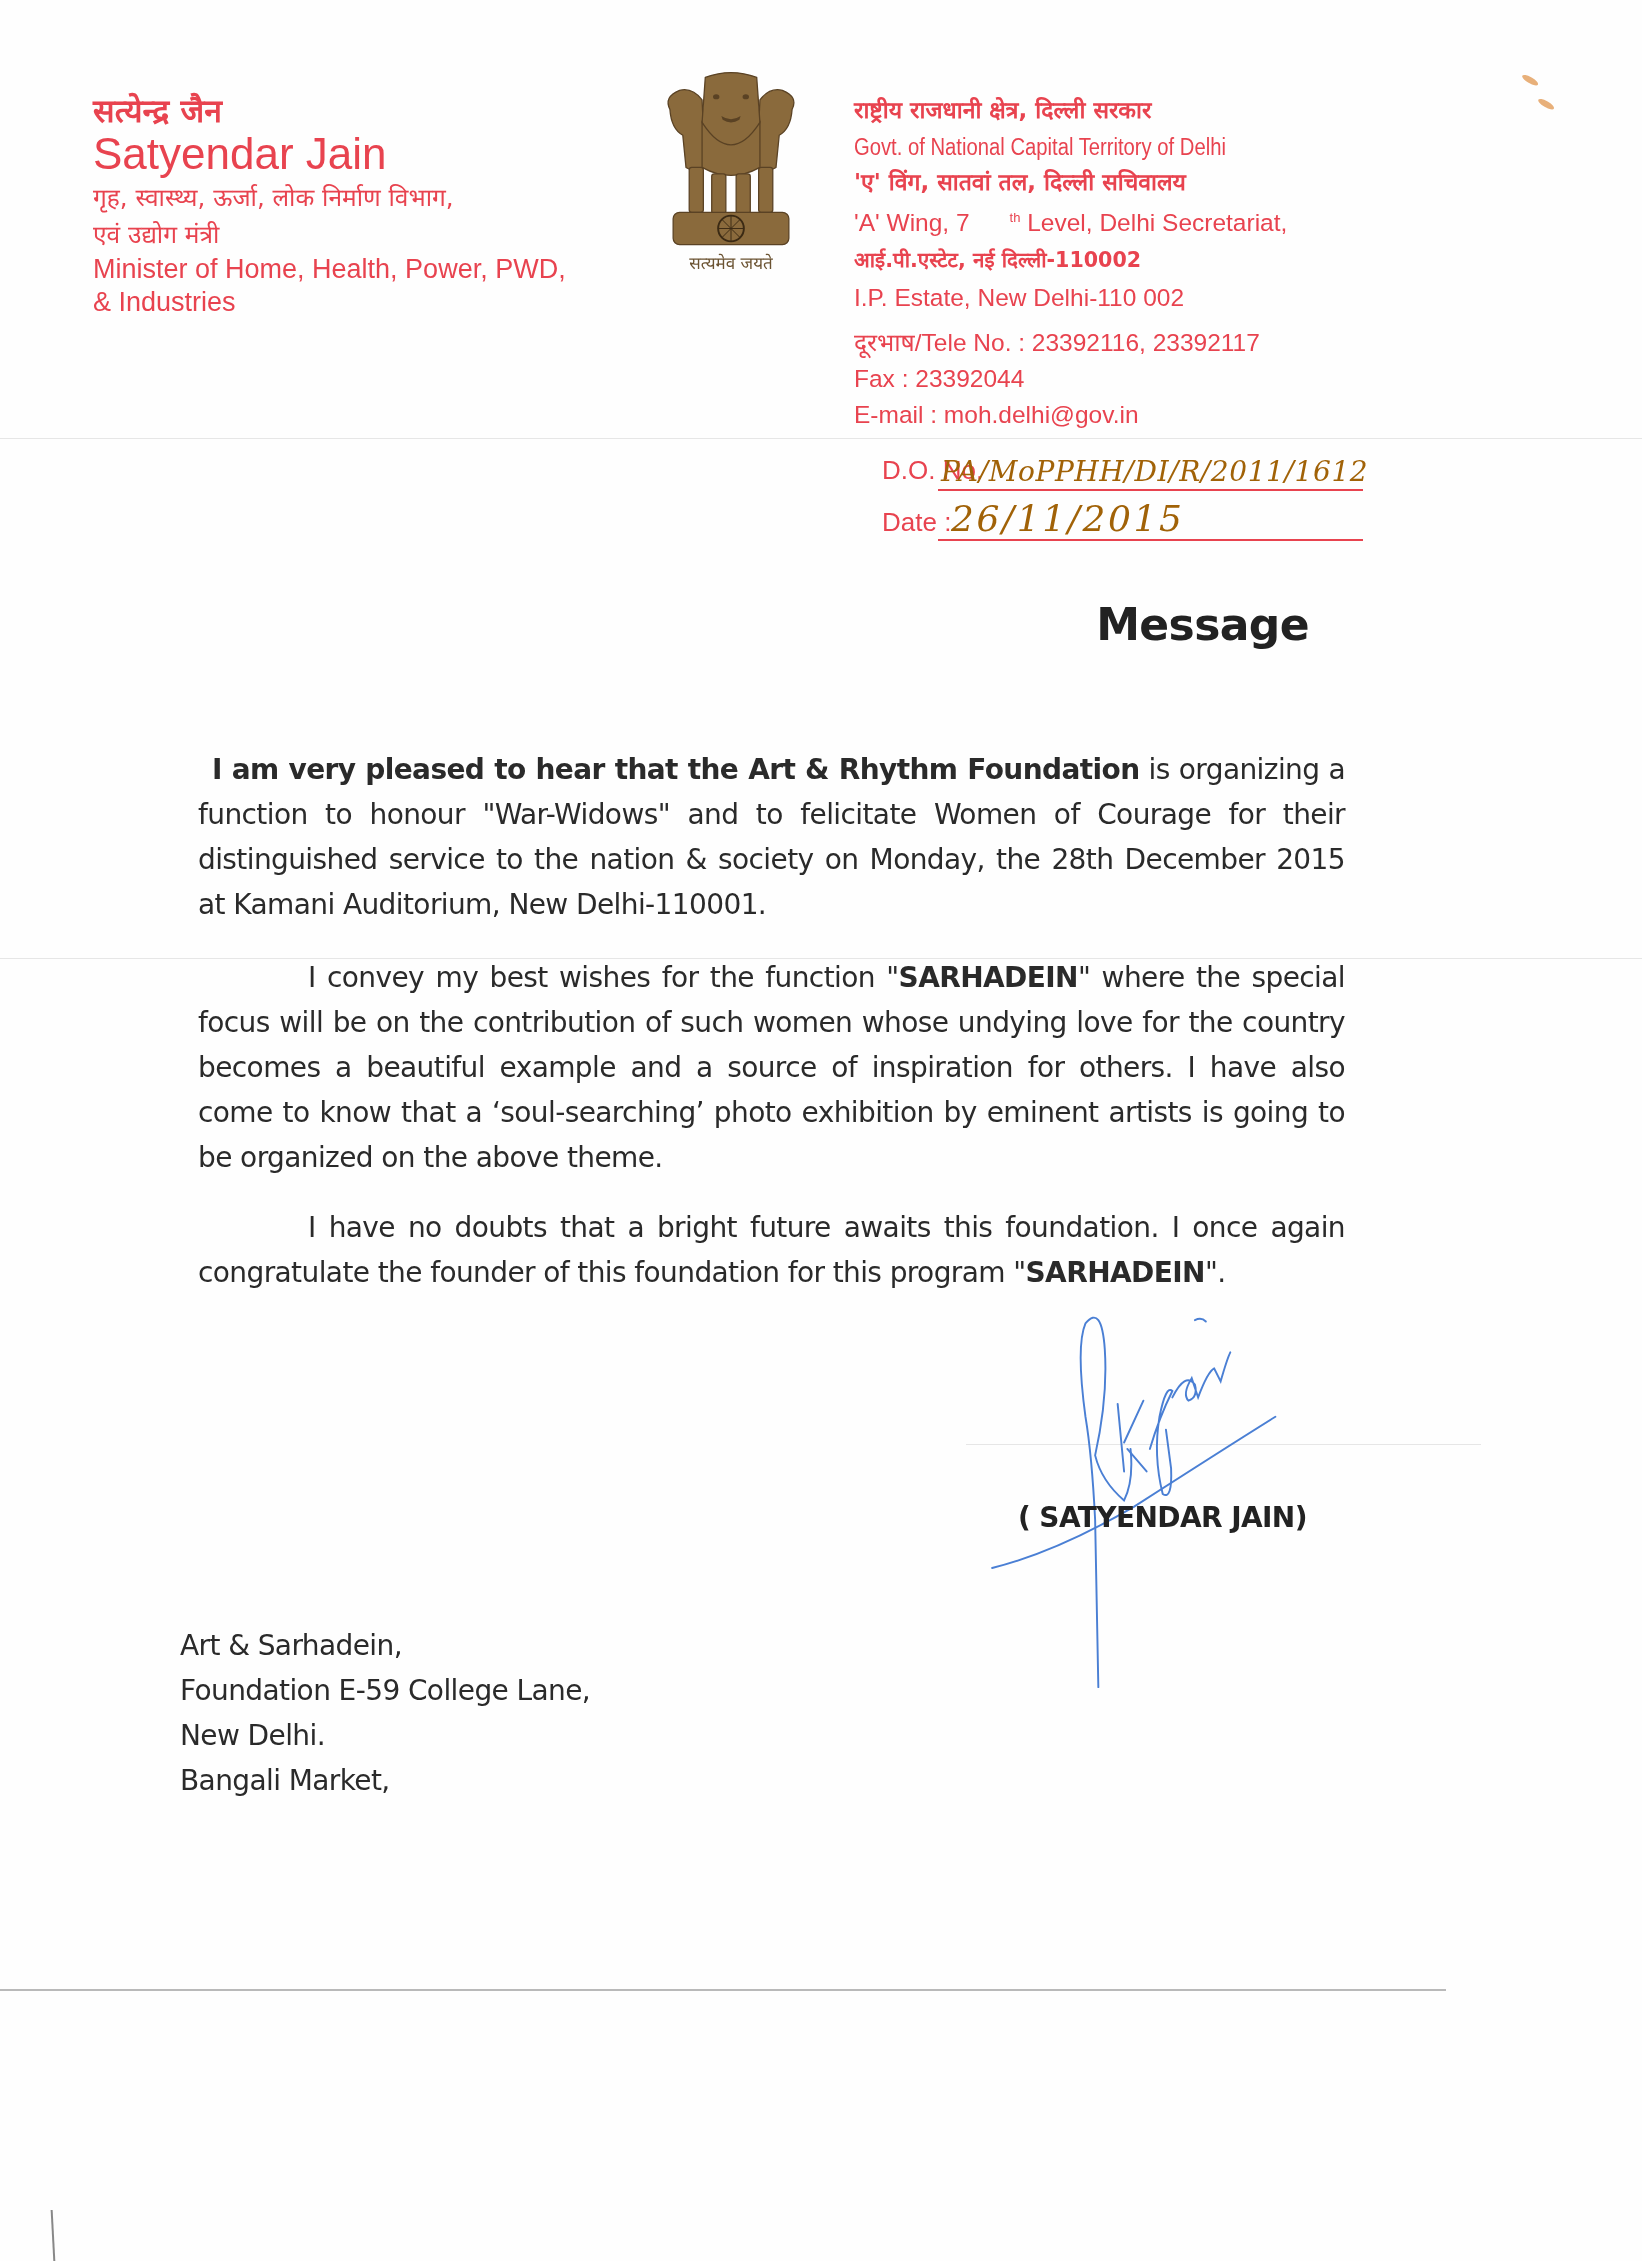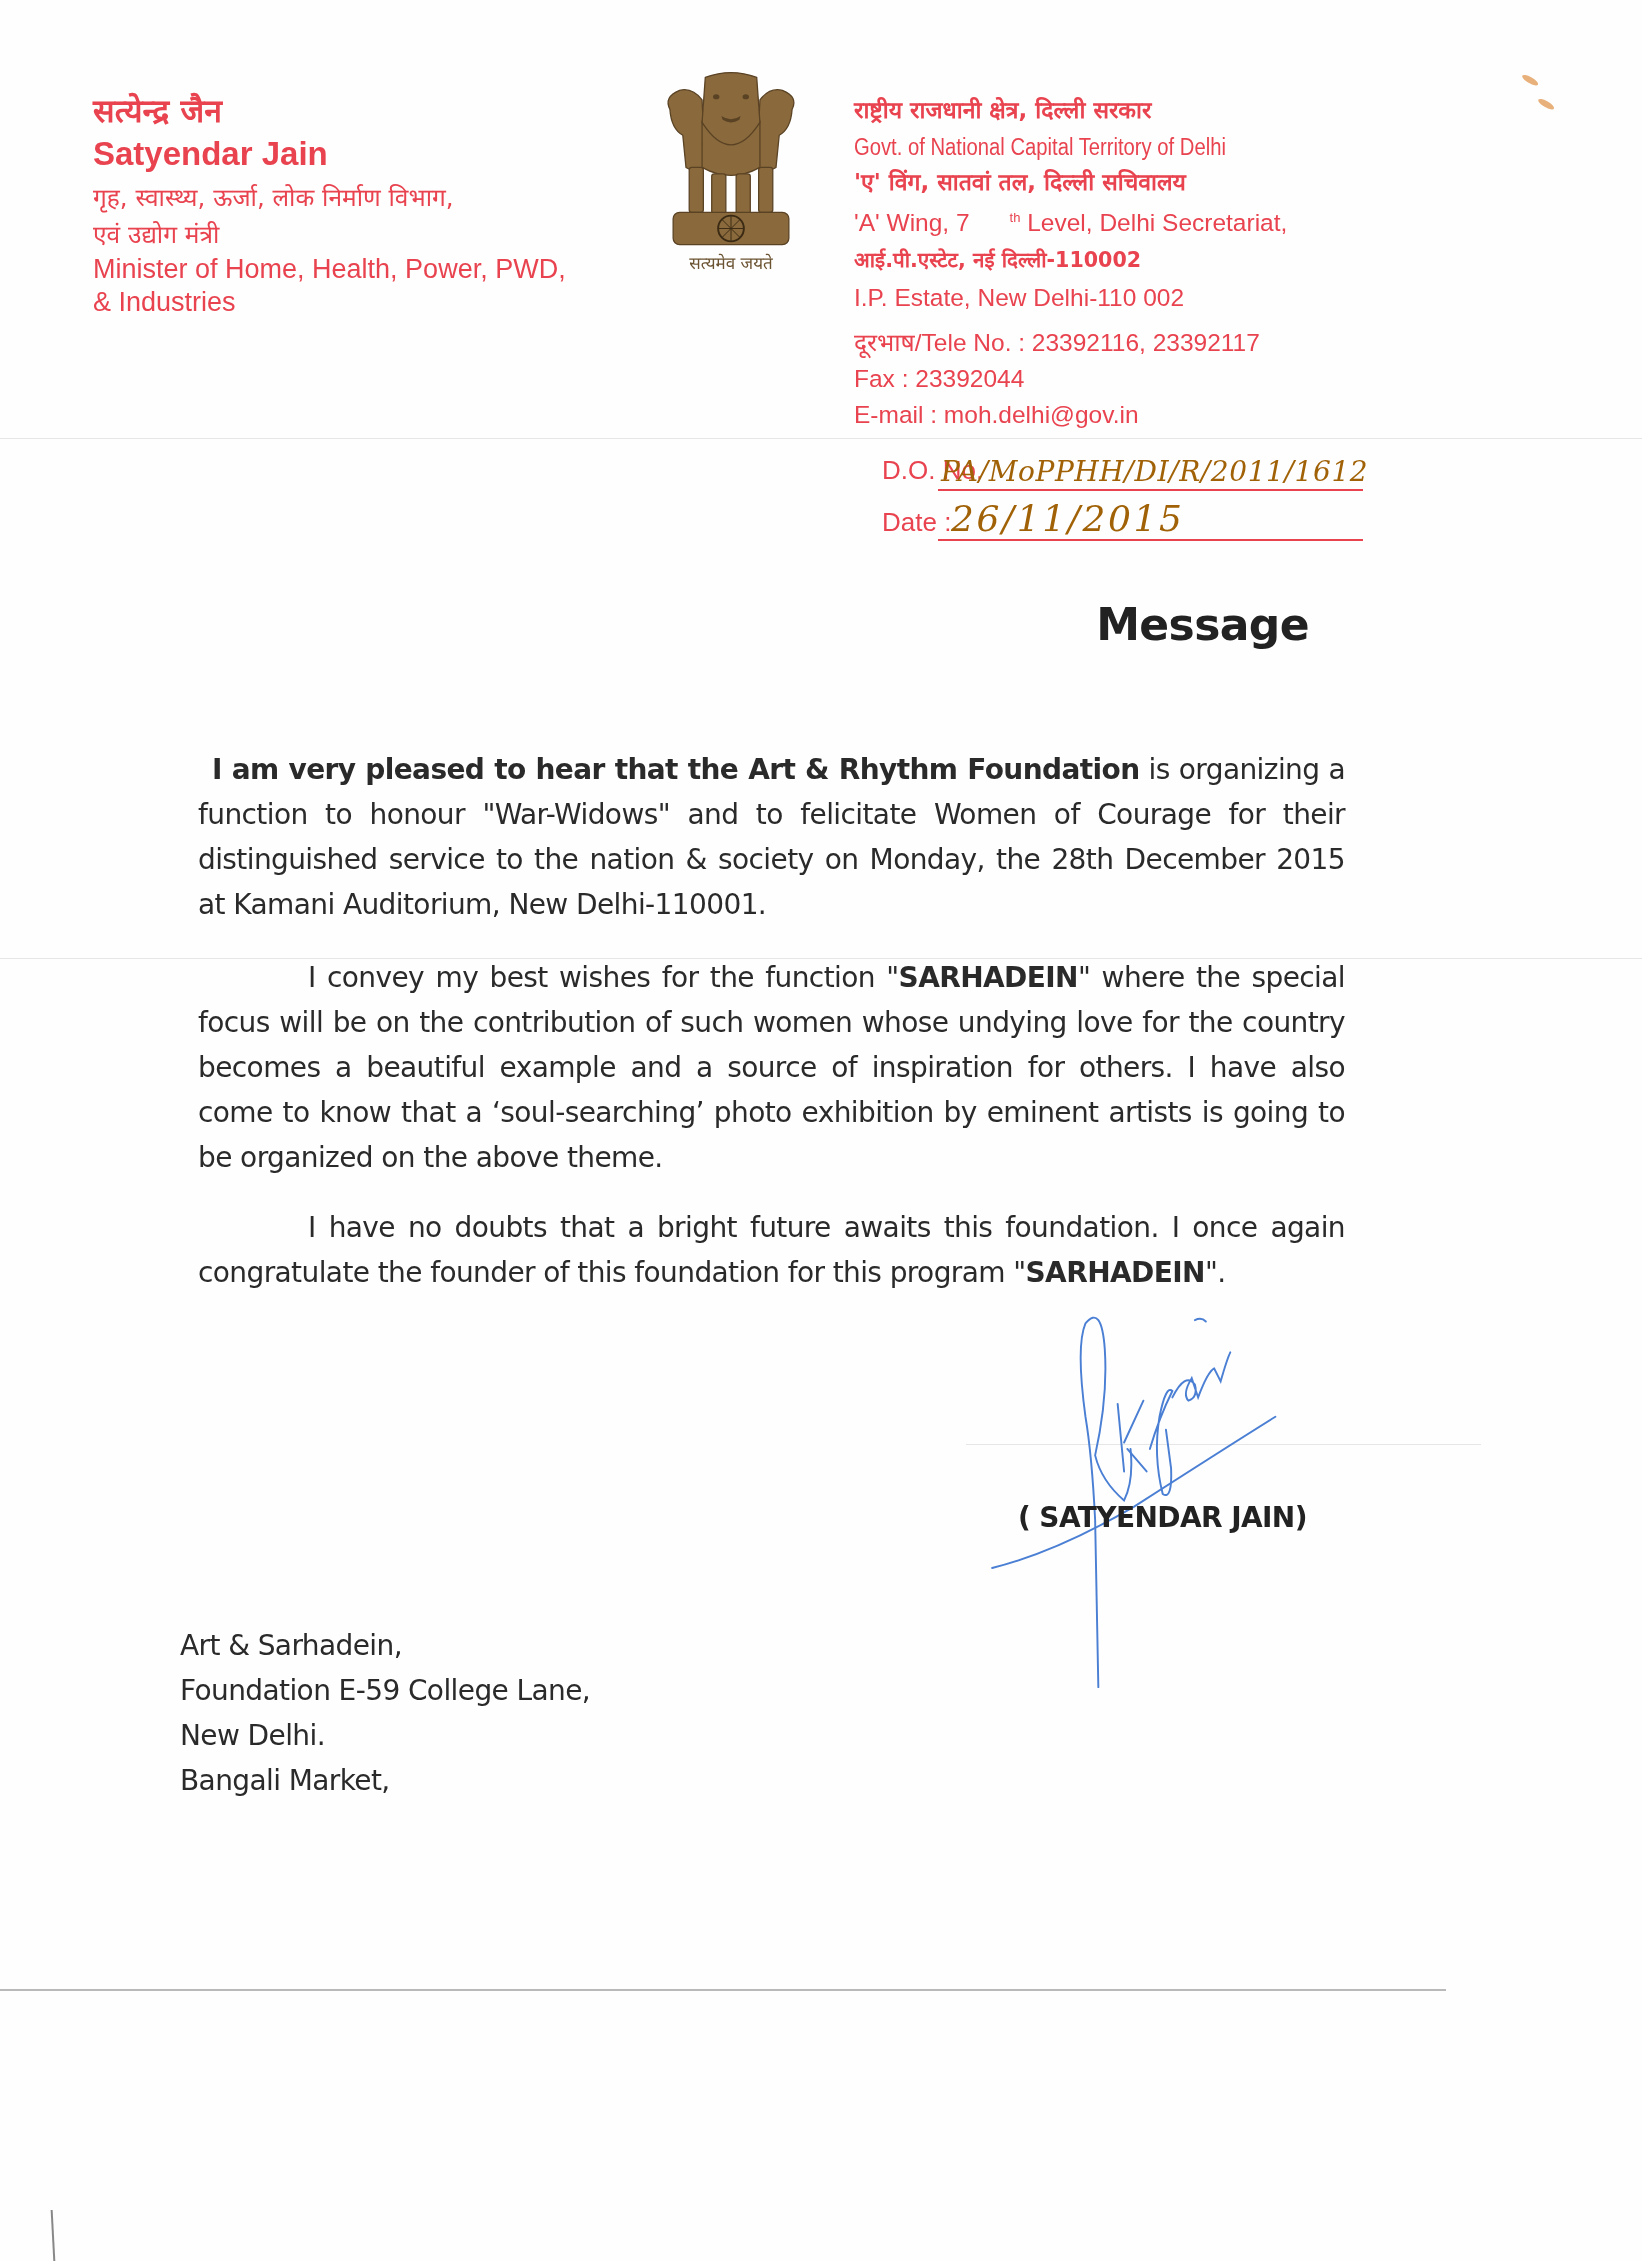--- a/index.html
+++ b/index.html
@@ -2,21 +2,21 @@
 <html style="font-size:10.3px"><head>
 <meta charset="utf-8">
 <style>
   html, body { margin: 0; padding: 0; background: #ffffff; }
   body { width: 1643px; height: 2261px; position: relative; overflow: hidden;
          font-family: "Liberation Sans", sans-serif; }
   .page { position: absolute; left: 0; top: 0; width: 1643px; height: 2261px; background: #fefefe; }
   .red { color: #e8434f; }
   .lh-left { position: absolute; left: 93px; top: 90px; width: 580px; }
   .lh-left .hi-name { font-family: "DejaVu Sans", sans-serif; font-size: 32px; font-weight: bold; line-height: 43px; }
-  .lh-left .en-name { font-size: 33px; font-weight: bold; line-height: 41px; }
+  .lh-left .en-name { font-size: 44px; font-weight: normal; line-height: 41px; }
   .lh-left .hi-dept { font-family: "DejaVu Sans", sans-serif; font-size: 24.5px; line-height: 37px; margin-top: 5.2px; }
   .lh-left .en-dept { font-size: 27px; line-height: 33px; }
   .emblem { position: absolute; left: 657px; top: 71px; width: 148px; height: 219px; }
   .emblem svg { display: block; }
   .emblem .motto { position: absolute; left: 0; top: 180px; width: 148px; text-align: center;
                    font-family: "DejaVu Sans", sans-serif; font-size: 17px; color: #6b5332; }
   .lh-right { position: absolute; left: 854px; top: 90px; width: 580px; }
   .lh-right div { white-space: nowrap; }
   .lh-right .hi { font-family: "DejaVu Sans", sans-serif; font-size: 23px; font-weight: bold; line-height: 41px; }
   .lh-right .en { font-size: 24.5px; line-height: 36px; }

